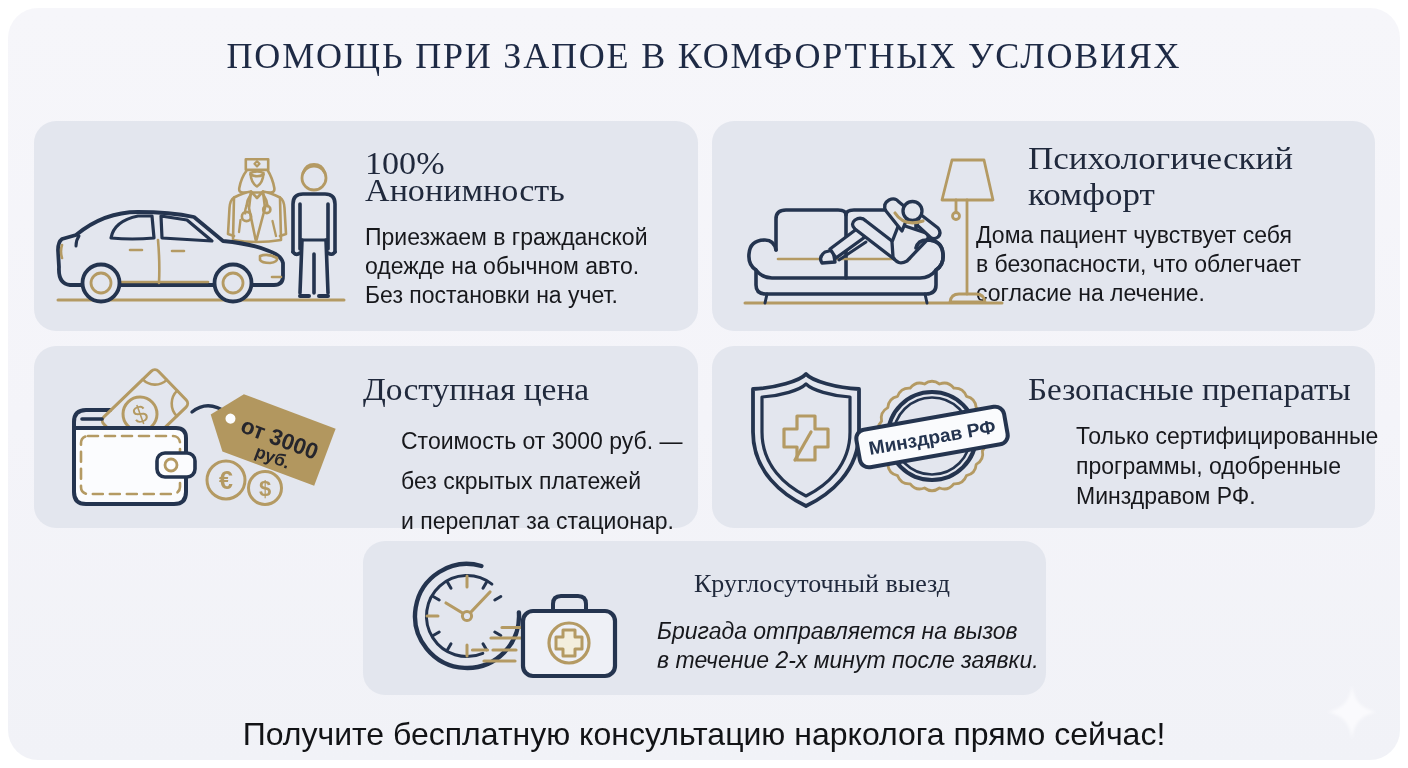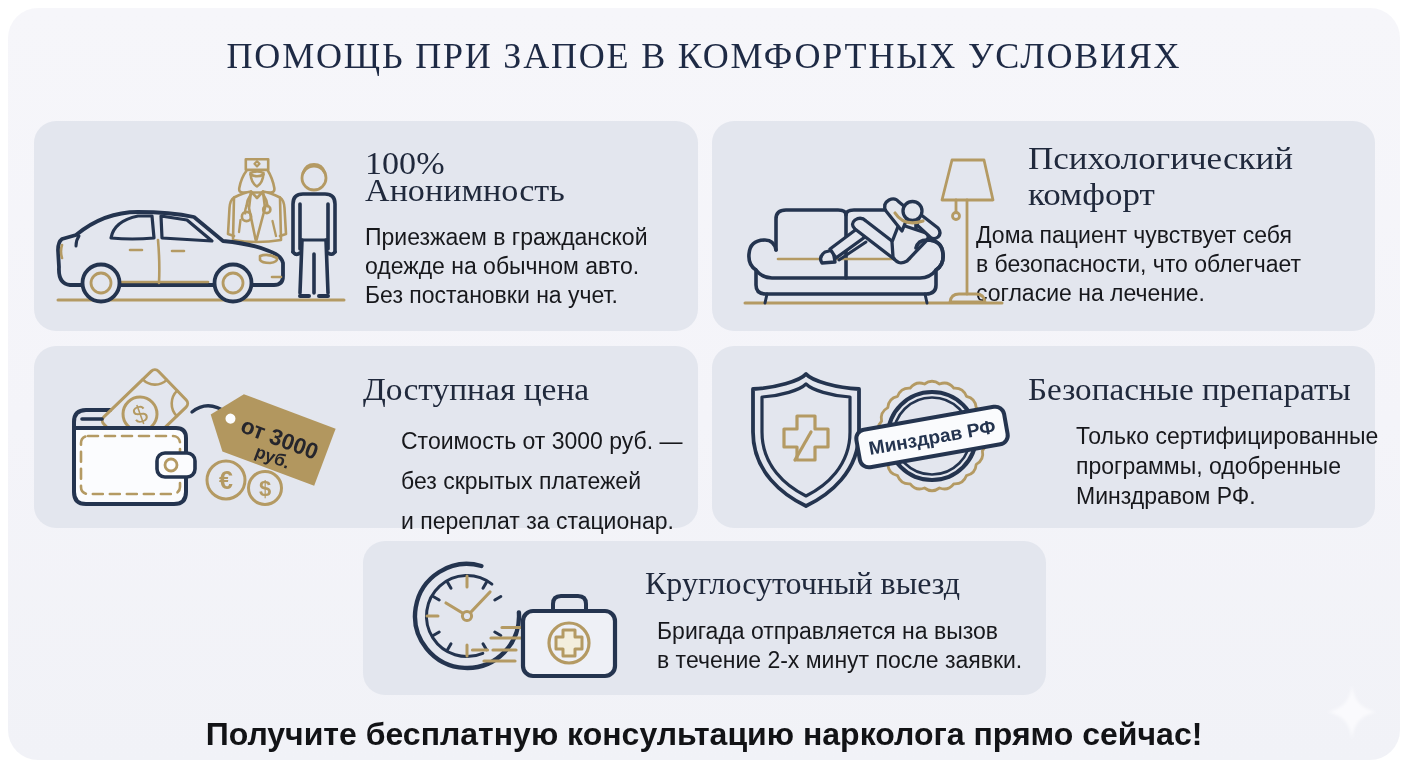--- a/index.html
+++ b/index.html
@@ -14,21 +14,21 @@
   #c4 { left:712px; top:346px; width:663px; height:182px; }
   #c5 { left:363px; top:541px; width:683px; height:154px; }
   #title { position:absolute; left:0; top:35px; width:1408px; text-align:center;
     font-family:"Liberation Serif", serif; font-size:36px; color:#1e2a45;
     letter-spacing:1.8px; white-space:nowrap; }
   .h { position:absolute; font-family:"Liberation Serif", serif; color:#20293c;
     font-size:31px; line-height:27px; white-space:nowrap; transform-origin:left top; }
   .b { position:absolute; font-family:"Liberation Sans", sans-serif; color:#17181c;
     font-size:23px; line-height:29px; white-space:nowrap; }
   #cta { position:absolute; left:0; top:716px; width:1408px; text-align:center;
-    font-size:32px; color:#121316; font-weight:700; }
+    font-size:32px; color:#121316; font-weight:400; }
   svg { position:absolute; overflow:visible; }
   .spark { position:absolute; color:#fafafd; }
 </style>
 </head>
 <body>
 <div id="panel"></div>
 <div class="card" id="c1"></div>
 <div class="card" id="c2"></div>
 <div class="card" id="c3"></div>
 <div class="card" id="c4"></div>
@@ -41,22 +41,22 @@
 
 <div class="h" style="left:1028px; top:141px; line-height:36px; transform:scaleX(1.13);">Психологический<br>комфорт</div>
 <div class="b" style="left:976px; top:221px;">Дома пациент чувствует себя<br>в безопасности, что облегчает<br>согласие на лечение.</div>
 
 <div class="h" style="left:363px; top:376px; transform:scaleX(1.08);">Доступная цена</div>
 <div class="b" style="left:363px; top:421px; line-height:40px;margin-left:38px;">Стоимость от 3000 руб. —<br>без скрытых платежей<br>и переплат за стационар.</div>
 
 <div class="h" style="left:1028px; top:376px; transform:scaleX(1.07);">Безопасные препараты</div>
 <div class="b" style="left:1028px; top:421px; line-height:30px;margin-left:48px;">Только сертифицированные<br>программы, одобренные<br>Минздравом РФ.</div>
 
-<div class="h" style="left:645px; top:570px; font-size:32px;">Круглосуточный выезд</div>
-<div class="b" style="left:657px; top:617px;">Бригада отправляется на вызов<br>в течение 2-х минут после заявки.</div>
+<div class="h" style="left:694px; top:570px; font-size:26px;">Круглосуточный выезд</div>
+<div class="b" style="left:657px; top:617px;font-style:italic;">Бригада отправляется на вызов<br>в течение 2-х минут после заявки.</div>
 
 <div id="cta">Получите бесплатную консультацию нарколога прямо сейчас!</div>
 
 <svg id="icar" width="310" height="160" viewBox="0 0 310 160" style="left:48px; top:148px;">
   <g fill="none" stroke-linecap="round" stroke-linejoin="round">
     <line x1="10" y1="152" x2="296" y2="152" stroke="#b49a63" stroke-width="3"></line>
 
     <g stroke="#b49a63" stroke-width="2.6">
       <path d="M199 22 Q193 30 191.3 40 Q190.5 44.5 195 44.5 L222.5 44.5 Q227 44.5 226.3 40 Q224.5 30 219.5 22 Z" fill="#e3e6ee"></path>
       <path d="M202.5 25 Q203 35 209 38.5 Q215 35 215.5 25 Q209 22 202.5 25 Z" fill="#e3e6ee"></path>

